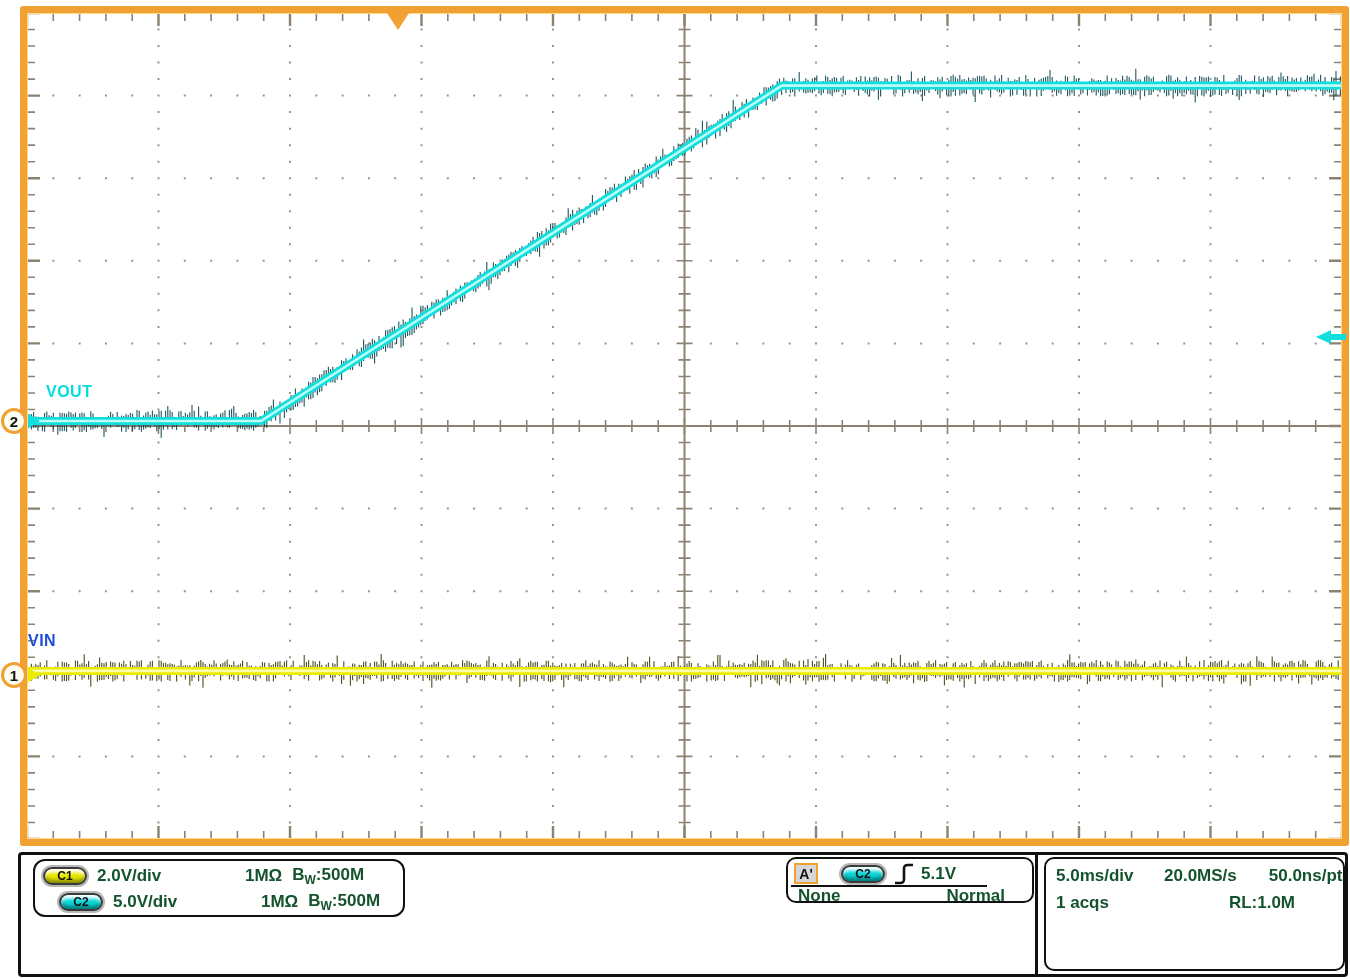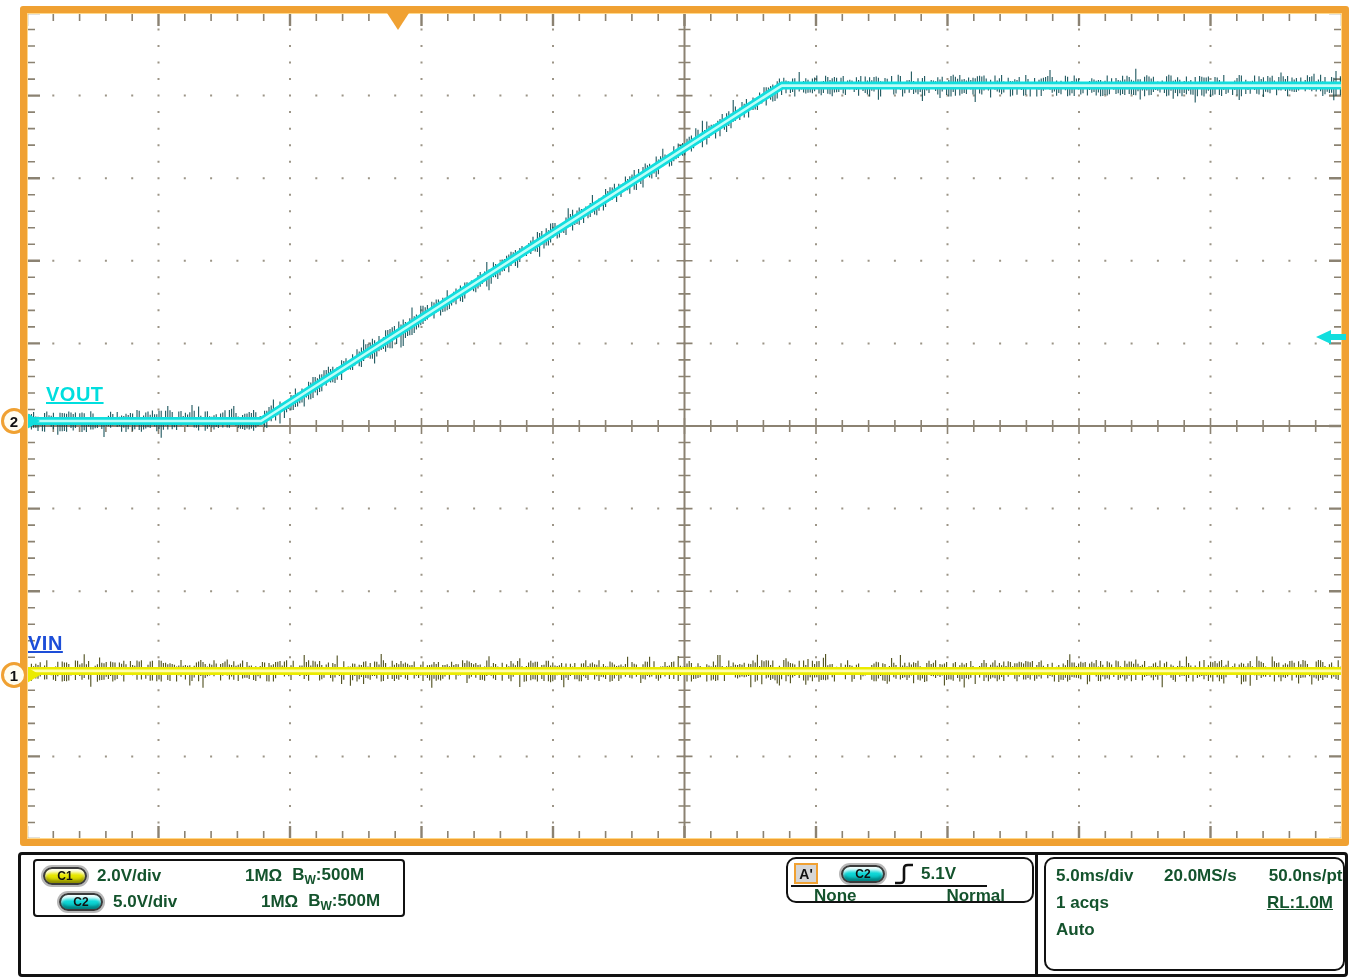--- a/index.html
+++ b/index.html
@@ -5,72 +5,72 @@
   html,body{margin:0;padding:0;background:#fff;}
   #stage{position:relative;width:1350px;height:979px;background:#fff;
          font-family:"Liberation Sans", sans-serif; overflow:hidden;}
 
   
   #scope-frame{position:absolute;left:20px;top:6px;width:1329px;height:840px;
     box-sizing:border-box;border:7px solid #f0a132;border-radius:3px;background:#fff;}
   #scope-frame .inner-hl{position:absolute;inset:0;box-shadow:inset 0 0 0 1px #ffd98c;pointer-events:none;}
   #scope-svg{position:absolute;left:0;top:0;}
 
-  .wave-label{position:absolute;font-weight:bold;font-size:20px;letter-spacing:.5px;z-index:6;text-decoration:underline;}
+  .wave-label{position:absolute;font-weight:bold;font-size:16px;letter-spacing:.5px;z-index:6;}
   #vout-label{left:46px;top:383px;color:#00dede;}
   #vin-label{left:28px;top:632px;color:#1d4ed8;}
 
   .ch-marker{position:absolute;left:1px;width:26px;height:26px;box-sizing:border-box;
     border:3px solid #f0a132;border-radius:50%;background:#fffdf0;color:#111;
     font-weight:bold;font-size:15px;display:flex;align-items:center;justify-content:center;z-index:7;}
   #ch2-marker{top:408px;}
   #ch1-marker{top:662px;}
 
   .trig-pos{position:absolute;top:13px;width:0;height:0;z-index:6;
     border-left:11px solid transparent;border-right:11px solid transparent;
     border-top:17px solid #f0a132;}
   .trig-level{position:absolute;z-index:8;width:30px;height:16px;}
 
   
   #readout{position:absolute;left:18px;top:852px;width:1330px;height:125px;
     box-sizing:border-box;border:3px solid #111;border-radius:4px;background:#fff;}
   #readout-divider{position:absolute;left:1014px;top:0;width:3px;height:119px;background:#111;}
 
-  .panel{position:absolute;box-sizing:border-box;border:2.5px solid #111;border-radius:4px;background:#fff;}
+  .panel{position:absolute;box-sizing:border-box;border:2.5px solid #111;border-radius:12px;background:#fff;}
   #channels-panel{left:12px;top:4px;width:372px;height:58px;padding:2px 8px;}
   .ch-row{display:flex;align-items:center;height:26px;}
   .rt{font-weight:bold;font-size:17px;color:#14532d;white-space:nowrap;}
   .ch-scale{margin-left:10px;width:148px;}
   .bw sub{font-size:12px;font-weight:bold;vertical-align:-4px;}
 
   .pill{display:inline-flex;align-items:center;justify-content:center;
     width:44px;height:18px;border-radius:10px;border:2px solid #3a3a3a;box-sizing:border-box;
     font-weight:bold;font-size:12px;color:#101010;
     box-shadow:0 0 0 2px #b8b8b8, inset 0 3px 3px rgba(255,255,255,.75), inset 0 -3px 3px rgba(0,0,0,.3);}
   .pill.c1{background:linear-gradient(180deg,#fbfbc8 0%,#e8e800 45%,#c9c900 100%);}
   .pill.c2{background:linear-gradient(180deg,#d2fbfb 0%,#10d8d8 45%,#00b4b4 100%);margin-left:16px;}
 
   #trigger-panel{left:765px;top:2px;width:248px;height:46px;border-radius:10px;padding:0;}
   .trig-row1{display:flex;align-items:center;height:25px;padding:2px 8px 0 6px;position:relative;}
   .trig-underline{position:absolute;left:3px;bottom:-1px;width:196px;height:2px;background:#111;}
   .a-badge{display:inline-flex;align-items:center;justify-content:center;width:24px;height:21px;
     background:#d6d6d6;border:2px solid #f0a132;box-sizing:border-box;
     font-weight:bold;font-size:14px;color:#111;margin-right:7px;}
   .slope-icon{margin:0 6px 0 8px;}
-  .trig-row2{display:flex;align-items:center;justify-content:space-between;height:19px;padding:0 27px 0 10px;margin-left:16px;}
+  .trig-row2{display:flex;align-items:center;justify-content:space-between;height:19px;padding:0 27px 0 10px;}
 
   #acq-panel{left:1023px;top:2px;width:301px;height:114px;border-radius:10px;padding:3px 10px;}
   .acq-row{display:grid;align-items:center;height:27px;}
   .acq-row1{grid-template-columns:92px auto 1fr;gap:8px;}
   .acq-row1 .mid{justify-self:start;margin-left:8px;}
   .acq-row1 .end{justify-self:end;margin-left:24px;}
   .acq-row2{grid-template-columns:115px 1fr 22px;}
   .acq-row2 .mid{justify-self:start;margin-left:5px;}
   .acq-row3{grid-template-columns:1fr auto;}
-  .acq-row3 .end{text-decoration:underline;}
+  .acq-row3 .end{margin-right:38px;}
 </style>
 </head>
 <body>
 
 <div id="stage">
 
   <div id="scope-frame">
     <svg id="scope-svg" width="1315" height="826" viewBox="0 0 1315 826">
         <path d="M-1,81.6 h2 v2 h-2 z M25.3,81.6 h2 v2 h-2 z M51.6,81.6 h2 v2 h-2 z M77.9,81.6 h2 v2 h-2 z M104.2,81.6 h2 v2 h-2 z M130.5,81.6 h2 v2 h-2 z M156.8,81.6 h2 v2 h-2 z M183.1,81.6 h2 v2 h-2 z M209.4,81.6 h2 v2 h-2 z M235.7,81.6 h2 v2 h-2 z M262,81.6 h2 v2 h-2 z M288.3,81.6 h2 v2 h-2 z M314.6,81.6 h2 v2 h-2 z M340.9,81.6 h2 v2 h-2 z M367.2,81.6 h2 v2 h-2 z M393.5,81.6 h2 v2 h-2 z M419.8,81.6 h2 v2 h-2 z M446.1,81.6 h2 v2 h-2 z M472.4,81.6 h2 v2 h-2 z M498.7,81.6 h2 v2 h-2 z M525,81.6 h2 v2 h-2 z M551.3,81.6 h2 v2 h-2 z M577.6,81.6 h2 v2 h-2 z M603.9,81.6 h2 v2 h-2 z M630.2,81.6 h2 v2 h-2 z M656.5,81.6 h2 v2 h-2 z M682.8,81.6 h2 v2 h-2 z M709.1,81.6 h2 v2 h-2 z M735.4,81.6 h2 v2 h-2 z M761.7,81.6 h2 v2 h-2 z M788,81.6 h2 v2 h-2 z M814.3,81.6 h2 v2 h-2 z M840.6,81.6 h2 v2 h-2 z M866.9,81.6 h2 v2 h-2 z M893.2,81.6 h2 v2 h-2 z M919.5,81.6 h2 v2 h-2 z M945.8,81.6 h2 v2 h-2 z M972.1,81.6 h2 v2 h-2 z M998.4,81.6 h2 v2 h-2 z M1024.7,81.6 h2 v2 h-2 z M1051,81.6 h2 v2 h-2 z M1077.3,81.6 h2 v2 h-2 z M1103.6,81.6 h2 v2 h-2 z M1129.9,81.6 h2 v2 h-2 z M1156.2,81.6 h2 v2 h-2 z M1182.5,81.6 h2 v2 h-2 z M1208.8,81.6 h2 v2 h-2 z M1235.1,81.6 h2 v2 h-2 z M1261.4,81.6 h2 v2 h-2 z M1287.7,81.6 h2 v2 h-2 z M1314,81.6 h2 v2 h-2 z M-1,164.2 h2 v2 h-2 z M25.3,164.2 h2 v2 h-2 z M51.6,164.2 h2 v2 h-2 z M77.9,164.2 h2 v2 h-2 z M104.2,164.2 h2 v2 h-2 z M130.5,164.2 h2 v2 h-2 z M156.8,164.2 h2 v2 h-2 z M183.1,164.2 h2 v2 h-2 z M209.4,164.2 h2 v2 h-2 z M235.7,164.2 h2 v2 h-2 z M262,164.2 h2 v2 h-2 z M288.3,164.2 h2 v2 h-2 z M314.6,164.2 h2 v2 h-2 z M340.9,164.2 h2 v2 h-2 z M367.2,164.2 h2 v2 h-2 z M393.5,164.2 h2 v2 h-2 z M419.8,164.2 h2 v2 h-2 z M446.1,164.2 h2 v2 h-2 z M472.4,164.2 h2 v2 h-2 z M498.7,164.2 h2 v2 h-2 z M525,164.2 h2 v2 h-2 z M551.3,164.2 h2 v2 h-2 z M577.6,164.2 h2 v2 h-2 z M603.9,164.2 h2 v2 h-2 z M630.2,164.2 h2 v2 h-2 z M656.5,164.2 h2 v2 h-2 z M682.8,164.2 h2 v2 h-2 z M709.1,164.2 h2 v2 h-2 z M735.4,164.2 h2 v2 h-2 z M761.7,164.2 h2 v2 h-2 z M788,164.2 h2 v2 h-2 z M814.3,164.2 h2 v2 h-2 z M840.6,164.2 h2 v2 h-2 z M866.9,164.2 h2 v2 h-2 z M893.2,164.2 h2 v2 h-2 z M919.5,164.2 h2 v2 h-2 z M945.8,164.2 h2 v2 h-2 z M972.1,164.2 h2 v2 h-2 z M998.4,164.2 h2 v2 h-2 z M1024.7,164.2 h2 v2 h-2 z M1051,164.2 h2 v2 h-2 z M1077.3,164.2 h2 v2 h-2 z M1103.6,164.2 h2 v2 h-2 z M1129.9,164.2 h2 v2 h-2 z M1156.2,164.2 h2 v2 h-2 z M1182.5,164.2 h2 v2 h-2 z M1208.8,164.2 h2 v2 h-2 z M1235.1,164.2 h2 v2 h-2 z M1261.4,164.2 h2 v2 h-2 z M1287.7,164.2 h2 v2 h-2 z M1314,164.2 h2 v2 h-2 z M-1,246.79999999999998 h2 v2 h-2 z M25.3,246.79999999999998 h2 v2 h-2 z M51.6,246.79999999999998 h2 v2 h-2 z M77.9,246.79999999999998 h2 v2 h-2 z M104.2,246.79999999999998 h2 v2 h-2 z M130.5,246.79999999999998 h2 v2 h-2 z M156.8,246.79999999999998 h2 v2 h-2 z M183.1,246.79999999999998 h2 v2 h-2 z M209.4,246.79999999999998 h2 v2 h-2 z M235.7,246.79999999999998 h2 v2 h-2 z M262,246.79999999999998 h2 v2 h-2 z M288.3,246.79999999999998 h2 v2 h-2 z M314.6,246.79999999999998 h2 v2 h-2 z M340.9,246.79999999999998 h2 v2 h-2 z M367.2,246.79999999999998 h2 v2 h-2 z M393.5,246.79999999999998 h2 v2 h-2 z M419.8,246.79999999999998 h2 v2 h-2 z M446.1,246.79999999999998 h2 v2 h-2 z M472.4,246.79999999999998 h2 v2 h-2 z M498.7,246.79999999999998 h2 v2 h-2 z M525,246.79999999999998 h2 v2 h-2 z M551.3,246.79999999999998 h2 v2 h-2 z M577.6,246.79999999999998 h2 v2 h-2 z M603.9,246.79999999999998 h2 v2 h-2 z M630.2,246.79999999999998 h2 v2 h-2 z M656.5,246.79999999999998 h2 v2 h-2 z M682.8,246.79999999999998 h2 v2 h-2 z M709.1,246.79999999999998 h2 v2 h-2 z M735.4,246.79999999999998 h2 v2 h-2 z M761.7,246.79999999999998 h2 v2 h-2 z M788,246.79999999999998 h2 v2 h-2 z M814.3,246.79999999999998 h2 v2 h-2 z M840.6,246.79999999999998 h2 v2 h-2 z M866.9,246.79999999999998 h2 v2 h-2 z M893.2,246.79999999999998 h2 v2 h-2 z M919.5,246.79999999999998 h2 v2 h-2 z M945.8,246.79999999999998 h2 v2 h-2 z M972.1,246.79999999999998 h2 v2 h-2 z M998.4,246.79999999999998 h2 v2 h-2 z M1024.7,246.79999999999998 h2 v2 h-2 z M1051,246.79999999999998 h2 v2 h-2 z M1077.3,246.79999999999998 h2 v2 h-2 z M1103.6,246.79999999999998 h2 v2 h-2 z M1129.9,246.79999999999998 h2 v2 h-2 z M1156.2,246.79999999999998 h2 v2 h-2 z M1182.5,246.79999999999998 h2 v2 h-2 z M1208.8,246.79999999999998 h2 v2 h-2 z M1235.1,246.79999999999998 h2 v2 h-2 z M1261.4,246.79999999999998 h2 v2 h-2 z M1287.7,246.79999999999998 h2 v2 h-2 z M1314,246.79999999999998 h2 v2 h-2 z M-1,329.4 h2 v2 h-2 z M25.3,329.4 h2 v2 h-2 z M51.6,329.4 h2 v2 h-2 z M77.9,329.4 h2 v2 h-2 z M104.2,329.4 h2 v2 h-2 z M130.5,329.4 h2 v2 h-2 z M156.8,329.4 h2 v2 h-2 z M183.1,329.4 h2 v2 h-2 z M209.4,329.4 h2 v2 h-2 z M235.7,329.4 h2 v2 h-2 z M262,329.4 h2 v2 h-2 z M288.3,329.4 h2 v2 h-2 z M314.6,329.4 h2 v2 h-2 z M340.9,329.4 h2 v2 h-2 z M367.2,329.4 h2 v2 h-2 z M393.5,329.4 h2 v2 h-2 z M419.8,329.4 h2 v2 h-2 z M446.1,329.4 h2 v2 h-2 z M472.4,329.4 h2 v2 h-2 z M498.7,329.4 h2 v2 h-2 z M525,329.4 h2 v2 h-2 z M551.3,329.4 h2 v2 h-2 z M577.6,329.4 h2 v2 h-2 z M603.9,329.4 h2 v2 h-2 z M630.2,329.4 h2 v2 h-2 z M656.5,329.4 h2 v2 h-2 z M682.8,329.4 h2 v2 h-2 z M709.1,329.4 h2 v2 h-2 z M735.4,329.4 h2 v2 h-2 z M761.7,329.4 h2 v2 h-2 z M788,329.4 h2 v2 h-2 z M814.3,329.4 h2 v2 h-2 z M840.6,329.4 h2 v2 h-2 z M866.9,329.4 h2 v2 h-2 z M893.2,329.4 h2 v2 h-2 z M919.5,329.4 h2 v2 h-2 z M945.8,329.4 h2 v2 h-2 z M972.1,329.4 h2 v2 h-2 z M998.4,329.4 h2 v2 h-2 z M1024.7,329.4 h2 v2 h-2 z M1051,329.4 h2 v2 h-2 z M1077.3,329.4 h2 v2 h-2 z M1103.6,329.4 h2 v2 h-2 z M1129.9,329.4 h2 v2 h-2 z M1156.2,329.4 h2 v2 h-2 z M1182.5,329.4 h2 v2 h-2 z M1208.8,329.4 h2 v2 h-2 z M1235.1,329.4 h2 v2 h-2 z M1261.4,329.4 h2 v2 h-2 z M1287.7,329.4 h2 v2 h-2 z M1314,329.4 h2 v2 h-2 z M-1,494.59999999999997 h2 v2 h-2 z M25.3,494.59999999999997 h2 v2 h-2 z M51.6,494.59999999999997 h2 v2 h-2 z M77.9,494.59999999999997 h2 v2 h-2 z M104.2,494.59999999999997 h2 v2 h-2 z M130.5,494.59999999999997 h2 v2 h-2 z M156.8,494.59999999999997 h2 v2 h-2 z M183.1,494.59999999999997 h2 v2 h-2 z M209.4,494.59999999999997 h2 v2 h-2 z M235.7,494.59999999999997 h2 v2 h-2 z M262,494.59999999999997 h2 v2 h-2 z M288.3,494.59999999999997 h2 v2 h-2 z M314.6,494.59999999999997 h2 v2 h-2 z M340.9,494.59999999999997 h2 v2 h-2 z M367.2,494.59999999999997 h2 v2 h-2 z M393.5,494.59999999999997 h2 v2 h-2 z M419.8,494.59999999999997 h2 v2 h-2 z M446.1,494.59999999999997 h2 v2 h-2 z M472.4,494.59999999999997 h2 v2 h-2 z M498.7,494.59999999999997 h2 v2 h-2 z M525,494.59999999999997 h2 v2 h-2 z M551.3,494.59999999999997 h2 v2 h-2 z M577.6,494.59999999999997 h2 v2 h-2 z M603.9,494.59999999999997 h2 v2 h-2 z M630.2,494.59999999999997 h2 v2 h-2 z M656.5,494.59999999999997 h2 v2 h-2 z M682.8,494.59999999999997 h2 v2 h-2 z M709.1,494.59999999999997 h2 v2 h-2 z M735.4,494.59999999999997 h2 v2 h-2 z M761.7,494.59999999999997 h2 v2 h-2 z M788,494.59999999999997 h2 v2 h-2 z M814.3,494.59999999999997 h2 v2 h-2 z M840.6,494.59999999999997 h2 v2 h-2 z M866.9,494.59999999999997 h2 v2 h-2 z M893.2,494.59999999999997 h2 v2 h-2 z M919.5,494.59999999999997 h2 v2 h-2 z M945.8,494.59999999999997 h2 v2 h-2 z M972.1,494.59999999999997 h2 v2 h-2 z M998.4,494.59999999999997 h2 v2 h-2 z M1024.7,494.59999999999997 h2 v2 h-2 z M1051,494.59999999999997 h2 v2 h-2 z M1077.3,494.59999999999997 h2 v2 h-2 z M1103.6,494.59999999999997 h2 v2 h-2 z M1129.9,494.59999999999997 h2 v2 h-2 z M1156.2,494.59999999999997 h2 v2 h-2 z M1182.5,494.59999999999997 h2 v2 h-2 z M1208.8,494.59999999999997 h2 v2 h-2 z M1235.1,494.59999999999997 h2 v2 h-2 z M1261.4,494.59999999999997 h2 v2 h-2 z M1287.7,494.59999999999997 h2 v2 h-2 z M1314,494.59999999999997 h2 v2 h-2 z M-1,577.1999999999999 h2 v2 h-2 z M25.3,577.1999999999999 h2 v2 h-2 z M51.6,577.1999999999999 h2 v2 h-2 z M77.9,577.1999999999999 h2 v2 h-2 z M104.2,577.1999999999999 h2 v2 h-2 z M130.5,577.1999999999999 h2 v2 h-2 z M156.8,577.1999999999999 h2 v2 h-2 z M183.1,577.1999999999999 h2 v2 h-2 z M209.4,577.1999999999999 h2 v2 h-2 z M235.7,577.1999999999999 h2 v2 h-2 z M262,577.1999999999999 h2 v2 h-2 z M288.3,577.1999999999999 h2 v2 h-2 z M314.6,577.1999999999999 h2 v2 h-2 z M340.9,577.1999999999999 h2 v2 h-2 z M367.2,577.1999999999999 h2 v2 h-2 z M393.5,577.1999999999999 h2 v2 h-2 z M419.8,577.1999999999999 h2 v2 h-2 z M446.1,577.1999999999999 h2 v2 h-2 z M472.4,577.1999999999999 h2 v2 h-2 z M498.7,577.1999999999999 h2 v2 h-2 z M525,577.1999999999999 h2 v2 h-2 z M551.3,577.1999999999999 h2 v2 h-2 z M577.6,577.1999999999999 h2 v2 h-2 z M603.9,577.1999999999999 h2 v2 h-2 z M630.2,577.1999999999999 h2 v2 h-2 z M656.5,577.1999999999999 h2 v2 h-2 z M682.8,577.1999999999999 h2 v2 h-2 z M709.1,577.1999999999999 h2 v2 h-2 z M735.4,577.1999999999999 h2 v2 h-2 z M761.7,577.1999999999999 h2 v2 h-2 z M788,577.1999999999999 h2 v2 h-2 z M814.3,577.1999999999999 h2 v2 h-2 z M840.6,577.1999999999999 h2 v2 h-2 z M866.9,577.1999999999999 h2 v2 h-2 z M893.2,577.1999999999999 h2 v2 h-2 z M919.5,577.1999999999999 h2 v2 h-2 z M945.8,577.1999999999999 h2 v2 h-2 z M972.1,577.1999999999999 h2 v2 h-2 z M998.4,577.1999999999999 h2 v2 h-2 z M1024.7,577.1999999999999 h2 v2 h-2 z M1051,577.1999999999999 h2 v2 h-2 z M1077.3,577.1999999999999 h2 v2 h-2 z M1103.6,577.1999999999999 h2 v2 h-2 z M1129.9,577.1999999999999 h2 v2 h-2 z M1156.2,577.1999999999999 h2 v2 h-2 z M1182.5,577.1999999999999 h2 v2 h-2 z M1208.8,577.1999999999999 h2 v2 h-2 z M1235.1,577.1999999999999 h2 v2 h-2 z M1261.4,577.1999999999999 h2 v2 h-2 z M1287.7,577.1999999999999 h2 v2 h-2 z M1314,577.1999999999999 h2 v2 h-2 z M-1,659.8 h2 v2 h-2 z M25.3,659.8 h2 v2 h-2 z M51.6,659.8 h2 v2 h-2 z M77.9,659.8 h2 v2 h-2 z M104.2,659.8 h2 v2 h-2 z M130.5,659.8 h2 v2 h-2 z M156.8,659.8 h2 v2 h-2 z M183.1,659.8 h2 v2 h-2 z M209.4,659.8 h2 v2 h-2 z M235.7,659.8 h2 v2 h-2 z M262,659.8 h2 v2 h-2 z M288.3,659.8 h2 v2 h-2 z M314.6,659.8 h2 v2 h-2 z M340.9,659.8 h2 v2 h-2 z M367.2,659.8 h2 v2 h-2 z M393.5,659.8 h2 v2 h-2 z M419.8,659.8 h2 v2 h-2 z M446.1,659.8 h2 v2 h-2 z M472.4,659.8 h2 v2 h-2 z M498.7,659.8 h2 v2 h-2 z M525,659.8 h2 v2 h-2 z M551.3,659.8 h2 v2 h-2 z M577.6,659.8 h2 v2 h-2 z M603.9,659.8 h2 v2 h-2 z M630.2,659.8 h2 v2 h-2 z M656.5,659.8 h2 v2 h-2 z M682.8,659.8 h2 v2 h-2 z M709.1,659.8 h2 v2 h-2 z M735.4,659.8 h2 v2 h-2 z M761.7,659.8 h2 v2 h-2 z M788,659.8 h2 v2 h-2 z M814.3,659.8 h2 v2 h-2 z M840.6,659.8 h2 v2 h-2 z M866.9,659.8 h2 v2 h-2 z M893.2,659.8 h2 v2 h-2 z M919.5,659.8 h2 v2 h-2 z M945.8,659.8 h2 v2 h-2 z M972.1,659.8 h2 v2 h-2 z M998.4,659.8 h2 v2 h-2 z M1024.7,659.8 h2 v2 h-2 z M1051,659.8 h2 v2 h-2 z M1077.3,659.8 h2 v2 h-2 z M1103.6,659.8 h2 v2 h-2 z M1129.9,659.8 h2 v2 h-2 z M1156.2,659.8 h2 v2 h-2 z M1182.5,659.8 h2 v2 h-2 z M1208.8,659.8 h2 v2 h-2 z M1235.1,659.8 h2 v2 h-2 z M1261.4,659.8 h2 v2 h-2 z M1287.7,659.8 h2 v2 h-2 z M1314,659.8 h2 v2 h-2 z M-1,742.4 h2 v2 h-2 z M25.3,742.4 h2 v2 h-2 z M51.6,742.4 h2 v2 h-2 z M77.9,742.4 h2 v2 h-2 z M104.2,742.4 h2 v2 h-2 z M130.5,742.4 h2 v2 h-2 z M156.8,742.4 h2 v2 h-2 z M183.1,742.4 h2 v2 h-2 z M209.4,742.4 h2 v2 h-2 z M235.7,742.4 h2 v2 h-2 z M262,742.4 h2 v2 h-2 z M288.3,742.4 h2 v2 h-2 z M314.6,742.4 h2 v2 h-2 z M340.9,742.4 h2 v2 h-2 z M367.2,742.4 h2 v2 h-2 z M393.5,742.4 h2 v2 h-2 z M419.8,742.4 h2 v2 h-2 z M446.1,742.4 h2 v2 h-2 z M472.4,742.4 h2 v2 h-2 z M498.7,742.4 h2 v2 h-2 z M525,742.4 h2 v2 h-2 z M551.3,742.4 h2 v2 h-2 z M577.6,742.4 h2 v2 h-2 z M603.9,742.4 h2 v2 h-2 z M630.2,742.4 h2 v2 h-2 z M656.5,742.4 h2 v2 h-2 z M682.8,742.4 h2 v2 h-2 z M709.1,742.4 h2 v2 h-2 z M735.4,742.4 h2 v2 h-2 z M761.7,742.4 h2 v2 h-2 z M788,742.4 h2 v2 h-2 z M814.3,742.4 h2 v2 h-2 z M840.6,742.4 h2 v2 h-2 z M866.9,742.4 h2 v2 h-2 z M893.2,742.4 h2 v2 h-2 z M919.5,742.4 h2 v2 h-2 z M945.8,742.4 h2 v2 h-2 z M972.1,742.4 h2 v2 h-2 z M998.4,742.4 h2 v2 h-2 z M1024.7,742.4 h2 v2 h-2 z M1051,742.4 h2 v2 h-2 z M1077.3,742.4 h2 v2 h-2 z M1103.6,742.4 h2 v2 h-2 z M1129.9,742.4 h2 v2 h-2 z M1156.2,742.4 h2 v2 h-2 z M1182.5,742.4 h2 v2 h-2 z M1208.8,742.4 h2 v2 h-2 z M1235.1,742.4 h2 v2 h-2 z M1261.4,742.4 h2 v2 h-2 z M1287.7,742.4 h2 v2 h-2 z M1314,742.4 h2 v2 h-2 z M130.5,-1 h2 v2 h-2 z M130.5,15.52 h2 v2 h-2 z M130.5,32.04 h2 v2 h-2 z M130.5,48.559999999999995 h2 v2 h-2 z M130.5,65.08 h2 v2 h-2 z M130.5,81.6 h2 v2 h-2 z M130.5,98.11999999999999 h2 v2 h-2 z M130.5,114.63999999999999 h2 v2 h-2 z M130.5,131.16 h2 v2 h-2 z M130.5,147.68 h2 v2 h-2 z M130.5,164.2 h2 v2 h-2 z M130.5,180.71999999999997 h2 v2 h-2 z M130.5,197.23999999999998 h2 v2 h-2 z M130.5,213.76 h2 v2 h-2 z M130.5,230.27999999999997 h2 v2 h-2 z M130.5,246.8 h2 v2 h-2 z M130.5,263.32 h2 v2 h-2 z M130.5,279.84 h2 v2 h-2 z M130.5,296.36 h2 v2 h-2 z M130.5,312.88 h2 v2 h-2 z M130.5,329.4 h2 v2 h-2 z M130.5,345.91999999999996 h2 v2 h-2 z M130.5,362.43999999999994 h2 v2 h-2 z M130.5,378.96 h2 v2 h-2 z M130.5,395.47999999999996 h2 v2 h-2 z M130.5,412 h2 v2 h-2 z M130.5,428.52 h2 v2 h-2 z M130.5,445.03999999999996 h2 v2 h-2 z M130.5,461.55999999999995 h2 v2 h-2 z M130.5,478.0799999999999 h2 v2 h-2 z M130.5,494.6 h2 v2 h-2 z M130.5,511.12 h2 v2 h-2 z M130.5,527.64 h2 v2 h-2 z M130.5,544.16 h2 v2 h-2 z M130.5,560.68 h2 v2 h-2 z M130.5,577.2 h2 v2 h-2 z M130.5,593.72 h2 v2 h-2 z M130.5,610.24 h2 v2 h-2 z M130.5,626.76 h2 v2 h-2 z M130.5,643.28 h2 v2 h-2 z M130.5,659.8 h2 v2 h-2 z M130.5,676.3199999999999 h2 v2 h-2 z M130.5,692.8399999999999 h2 v2 h-2 z M130.5,709.3599999999999 h2 v2 h-2 z M130.5,725.8799999999999 h2 v2 h-2 z M130.5,742.3999999999999 h2 v2 h-2 z M130.5,758.92 h2 v2 h-2 z M130.5,775.4399999999999 h2 v2 h-2 z M130.5,791.9599999999999 h2 v2 h-2 z M130.5,808.4799999999999 h2 v2 h-2 z M130.5,825 h2 v2 h-2 z M262,-1 h2 v2 h-2 z M262,15.52 h2 v2 h-2 z M262,32.04 h2 v2 h-2 z M262,48.559999999999995 h2 v2 h-2 z M262,65.08 h2 v2 h-2 z M262,81.6 h2 v2 h-2 z M262,98.11999999999999 h2 v2 h-2 z M262,114.63999999999999 h2 v2 h-2 z M262,131.16 h2 v2 h-2 z M262,147.68 h2 v2 h-2 z M262,164.2 h2 v2 h-2 z M262,180.71999999999997 h2 v2 h-2 z M262,197.23999999999998 h2 v2 h-2 z M262,213.76 h2 v2 h-2 z M262,230.27999999999997 h2 v2 h-2 z M262,246.8 h2 v2 h-2 z M262,263.32 h2 v2 h-2 z M262,279.84 h2 v2 h-2 z M262,296.36 h2 v2 h-2 z M262,312.88 h2 v2 h-2 z M262,329.4 h2 v2 h-2 z M262,345.91999999999996 h2 v2 h-2 z M262,362.43999999999994 h2 v2 h-2 z M262,378.96 h2 v2 h-2 z M262,395.47999999999996 h2 v2 h-2 z M262,412 h2 v2 h-2 z M262,428.52 h2 v2 h-2 z M262,445.03999999999996 h2 v2 h-2 z M262,461.55999999999995 h2 v2 h-2 z M262,478.0799999999999 h2 v2 h-2 z M262,494.6 h2 v2 h-2 z M262,511.12 h2 v2 h-2 z M262,527.64 h2 v2 h-2 z M262,544.16 h2 v2 h-2 z M262,560.68 h2 v2 h-2 z M262,577.2 h2 v2 h-2 z M262,593.72 h2 v2 h-2 z M262,610.24 h2 v2 h-2 z M262,626.76 h2 v2 h-2 z M262,643.28 h2 v2 h-2 z M262,659.8 h2 v2 h-2 z M262,676.3199999999999 h2 v2 h-2 z M262,692.8399999999999 h2 v2 h-2 z M262,709.3599999999999 h2 v2 h-2 z M262,725.8799999999999 h2 v2 h-2 z M262,742.3999999999999 h2 v2 h-2 z M262,758.92 h2 v2 h-2 z M262,775.4399999999999 h2 v2 h-2 z M262,791.9599999999999 h2 v2 h-2 z M262,808.4799999999999 h2 v2 h-2 z M262,825 h2 v2 h-2 z M393.5,-1 h2 v2 h-2 z M393.5,15.52 h2 v2 h-2 z M393.5,32.04 h2 v2 h-2 z M393.5,48.559999999999995 h2 v2 h-2 z M393.5,65.08 h2 v2 h-2 z M393.5,81.6 h2 v2 h-2 z M393.5,98.11999999999999 h2 v2 h-2 z M393.5,114.63999999999999 h2 v2 h-2 z M393.5,131.16 h2 v2 h-2 z M393.5,147.68 h2 v2 h-2 z M393.5,164.2 h2 v2 h-2 z M393.5,180.71999999999997 h2 v2 h-2 z M393.5,197.23999999999998 h2 v2 h-2 z M393.5,213.76 h2 v2 h-2 z M393.5,230.27999999999997 h2 v2 h-2 z M393.5,246.8 h2 v2 h-2 z M393.5,263.32 h2 v2 h-2 z M393.5,279.84 h2 v2 h-2 z M393.5,296.36 h2 v2 h-2 z M393.5,312.88 h2 v2 h-2 z M393.5,329.4 h2 v2 h-2 z M393.5,345.91999999999996 h2 v2 h-2 z M393.5,362.43999999999994 h2 v2 h-2 z M393.5,378.96 h2 v2 h-2 z M393.5,395.47999999999996 h2 v2 h-2 z M393.5,412 h2 v2 h-2 z M393.5,428.52 h2 v2 h-2 z M393.5,445.03999999999996 h2 v2 h-2 z M393.5,461.55999999999995 h2 v2 h-2 z M393.5,478.0799999999999 h2 v2 h-2 z M393.5,494.6 h2 v2 h-2 z M393.5,511.12 h2 v2 h-2 z M393.5,527.64 h2 v2 h-2 z M393.5,544.16 h2 v2 h-2 z M393.5,560.68 h2 v2 h-2 z M393.5,577.2 h2 v2 h-2 z M393.5,593.72 h2 v2 h-2 z M393.5,610.24 h2 v2 h-2 z M393.5,626.76 h2 v2 h-2 z M393.5,643.28 h2 v2 h-2 z M393.5,659.8 h2 v2 h-2 z M393.5,676.3199999999999 h2 v2 h-2 z M393.5,692.8399999999999 h2 v2 h-2 z M393.5,709.3599999999999 h2 v2 h-2 z M393.5,725.8799999999999 h2 v2 h-2 z M393.5,742.3999999999999 h2 v2 h-2 z M393.5,758.92 h2 v2 h-2 z M393.5,775.4399999999999 h2 v2 h-2 z M393.5,791.9599999999999 h2 v2 h-2 z M393.5,808.4799999999999 h2 v2 h-2 z M393.5,825 h2 v2 h-2 z M525,-1 h2 v2 h-2 z M525,15.52 h2 v2 h-2 z M525,32.04 h2 v2 h-2 z M525,48.559999999999995 h2 v2 h-2 z M525,65.08 h2 v2 h-2 z M525,81.6 h2 v2 h-2 z M525,98.11999999999999 h2 v2 h-2 z M525,114.63999999999999 h2 v2 h-2 z M525,131.16 h2 v2 h-2 z M525,147.68 h2 v2 h-2 z M525,164.2 h2 v2 h-2 z M525,180.71999999999997 h2 v2 h-2 z M525,197.23999999999998 h2 v2 h-2 z M525,213.76 h2 v2 h-2 z M525,230.27999999999997 h2 v2 h-2 z M525,246.8 h2 v2 h-2 z M525,263.32 h2 v2 h-2 z M525,279.84 h2 v2 h-2 z M525,296.36 h2 v2 h-2 z M525,312.88 h2 v2 h-2 z M525,329.4 h2 v2 h-2 z M525,345.91999999999996 h2 v2 h-2 z M525,362.43999999999994 h2 v2 h-2 z M525,378.96 h2 v2 h-2 z M525,395.47999999999996 h2 v2 h-2 z M525,412 h2 v2 h-2 z M525,428.52 h2 v2 h-2 z M525,445.03999999999996 h2 v2 h-2 z M525,461.55999999999995 h2 v2 h-2 z M525,478.0799999999999 h2 v2 h-2 z M525,494.6 h2 v2 h-2 z M525,511.12 h2 v2 h-2 z M525,527.64 h2 v2 h-2 z M525,544.16 h2 v2 h-2 z M525,560.68 h2 v2 h-2 z M525,577.2 h2 v2 h-2 z M525,593.72 h2 v2 h-2 z M525,610.24 h2 v2 h-2 z M525,626.76 h2 v2 h-2 z M525,643.28 h2 v2 h-2 z M525,659.8 h2 v2 h-2 z M525,676.3199999999999 h2 v2 h-2 z M525,692.8399999999999 h2 v2 h-2 z M525,709.3599999999999 h2 v2 h-2 z M525,725.8799999999999 h2 v2 h-2 z M525,742.3999999999999 h2 v2 h-2 z M525,758.92 h2 v2 h-2 z M525,775.4399999999999 h2 v2 h-2 z M525,791.9599999999999 h2 v2 h-2 z M525,808.4799999999999 h2 v2 h-2 z M525,825 h2 v2 h-2 z M788,-1 h2 v2 h-2 z M788,15.52 h2 v2 h-2 z M788,32.04 h2 v2 h-2 z M788,48.559999999999995 h2 v2 h-2 z M788,65.08 h2 v2 h-2 z M788,81.6 h2 v2 h-2 z M788,98.11999999999999 h2 v2 h-2 z M788,114.63999999999999 h2 v2 h-2 z M788,131.16 h2 v2 h-2 z M788,147.68 h2 v2 h-2 z M788,164.2 h2 v2 h-2 z M788,180.71999999999997 h2 v2 h-2 z M788,197.23999999999998 h2 v2 h-2 z M788,213.76 h2 v2 h-2 z M788,230.27999999999997 h2 v2 h-2 z M788,246.8 h2 v2 h-2 z M788,263.32 h2 v2 h-2 z M788,279.84 h2 v2 h-2 z M788,296.36 h2 v2 h-2 z M788,312.88 h2 v2 h-2 z M788,329.4 h2 v2 h-2 z M788,345.91999999999996 h2 v2 h-2 z M788,362.43999999999994 h2 v2 h-2 z M788,378.96 h2 v2 h-2 z M788,395.47999999999996 h2 v2 h-2 z M788,412 h2 v2 h-2 z M788,428.52 h2 v2 h-2 z M788,445.03999999999996 h2 v2 h-2 z M788,461.55999999999995 h2 v2 h-2 z M788,478.0799999999999 h2 v2 h-2 z M788,494.6 h2 v2 h-2 z M788,511.12 h2 v2 h-2 z M788,527.64 h2 v2 h-2 z M788,544.16 h2 v2 h-2 z M788,560.68 h2 v2 h-2 z M788,577.2 h2 v2 h-2 z M788,593.72 h2 v2 h-2 z M788,610.24 h2 v2 h-2 z M788,626.76 h2 v2 h-2 z M788,643.28 h2 v2 h-2 z M788,659.8 h2 v2 h-2 z M788,676.3199999999999 h2 v2 h-2 z M788,692.8399999999999 h2 v2 h-2 z M788,709.3599999999999 h2 v2 h-2 z M788,725.8799999999999 h2 v2 h-2 z M788,742.3999999999999 h2 v2 h-2 z M788,758.92 h2 v2 h-2 z M788,775.4399999999999 h2 v2 h-2 z M788,791.9599999999999 h2 v2 h-2 z M788,808.4799999999999 h2 v2 h-2 z M788,825 h2 v2 h-2 z M919.5,-1 h2 v2 h-2 z M919.5,15.52 h2 v2 h-2 z M919.5,32.04 h2 v2 h-2 z M919.5,48.559999999999995 h2 v2 h-2 z M919.5,65.08 h2 v2 h-2 z M919.5,81.6 h2 v2 h-2 z M919.5,98.11999999999999 h2 v2 h-2 z M919.5,114.63999999999999 h2 v2 h-2 z M919.5,131.16 h2 v2 h-2 z M919.5,147.68 h2 v2 h-2 z M919.5,164.2 h2 v2 h-2 z M919.5,180.71999999999997 h2 v2 h-2 z M919.5,197.23999999999998 h2 v2 h-2 z M919.5,213.76 h2 v2 h-2 z M919.5,230.27999999999997 h2 v2 h-2 z M919.5,246.8 h2 v2 h-2 z M919.5,263.32 h2 v2 h-2 z M919.5,279.84 h2 v2 h-2 z M919.5,296.36 h2 v2 h-2 z M919.5,312.88 h2 v2 h-2 z M919.5,329.4 h2 v2 h-2 z M919.5,345.91999999999996 h2 v2 h-2 z M919.5,362.43999999999994 h2 v2 h-2 z M919.5,378.96 h2 v2 h-2 z M919.5,395.47999999999996 h2 v2 h-2 z M919.5,412 h2 v2 h-2 z M919.5,428.52 h2 v2 h-2 z M919.5,445.03999999999996 h2 v2 h-2 z M919.5,461.55999999999995 h2 v2 h-2 z M919.5,478.0799999999999 h2 v2 h-2 z M919.5,494.6 h2 v2 h-2 z M919.5,511.12 h2 v2 h-2 z M919.5,527.64 h2 v2 h-2 z M919.5,544.16 h2 v2 h-2 z M919.5,560.68 h2 v2 h-2 z M919.5,577.2 h2 v2 h-2 z M919.5,593.72 h2 v2 h-2 z M919.5,610.24 h2 v2 h-2 z M919.5,626.76 h2 v2 h-2 z M919.5,643.28 h2 v2 h-2 z M919.5,659.8 h2 v2 h-2 z M919.5,676.3199999999999 h2 v2 h-2 z M919.5,692.8399999999999 h2 v2 h-2 z M919.5,709.3599999999999 h2 v2 h-2 z M919.5,725.8799999999999 h2 v2 h-2 z M919.5,742.3999999999999 h2 v2 h-2 z M919.5,758.92 h2 v2 h-2 z M919.5,775.4399999999999 h2 v2 h-2 z M919.5,791.9599999999999 h2 v2 h-2 z M919.5,808.4799999999999 h2 v2 h-2 z M919.5,825 h2 v2 h-2 z M1051,-1 h2 v2 h-2 z M1051,15.52 h2 v2 h-2 z M1051,32.04 h2 v2 h-2 z M1051,48.559999999999995 h2 v2 h-2 z M1051,65.08 h2 v2 h-2 z M1051,81.6 h2 v2 h-2 z M1051,98.11999999999999 h2 v2 h-2 z M1051,114.63999999999999 h2 v2 h-2 z M1051,131.16 h2 v2 h-2 z M1051,147.68 h2 v2 h-2 z M1051,164.2 h2 v2 h-2 z M1051,180.71999999999997 h2 v2 h-2 z M1051,197.23999999999998 h2 v2 h-2 z M1051,213.76 h2 v2 h-2 z M1051,230.27999999999997 h2 v2 h-2 z M1051,246.8 h2 v2 h-2 z M1051,263.32 h2 v2 h-2 z M1051,279.84 h2 v2 h-2 z M1051,296.36 h2 v2 h-2 z M1051,312.88 h2 v2 h-2 z M1051,329.4 h2 v2 h-2 z M1051,345.91999999999996 h2 v2 h-2 z M1051,362.43999999999994 h2 v2 h-2 z M1051,378.96 h2 v2 h-2 z M1051,395.47999999999996 h2 v2 h-2 z M1051,412 h2 v2 h-2 z M1051,428.52 h2 v2 h-2 z M1051,445.03999999999996 h2 v2 h-2 z M1051,461.55999999999995 h2 v2 h-2 z M1051,478.0799999999999 h2 v2 h-2 z M1051,494.6 h2 v2 h-2 z M1051,511.12 h2 v2 h-2 z M1051,527.64 h2 v2 h-2 z M1051,544.16 h2 v2 h-2 z M1051,560.68 h2 v2 h-2 z M1051,577.2 h2 v2 h-2 z M1051,593.72 h2 v2 h-2 z M1051,610.24 h2 v2 h-2 z M1051,626.76 h2 v2 h-2 z M1051,643.28 h2 v2 h-2 z M1051,659.8 h2 v2 h-2 z M1051,676.3199999999999 h2 v2 h-2 z M1051,692.8399999999999 h2 v2 h-2 z M1051,709.3599999999999 h2 v2 h-2 z M1051,725.8799999999999 h2 v2 h-2 z M1051,742.3999999999999 h2 v2 h-2 z M1051,758.92 h2 v2 h-2 z M1051,775.4399999999999 h2 v2 h-2 z M1051,791.9599999999999 h2 v2 h-2 z M1051,808.4799999999999 h2 v2 h-2 z M1051,825 h2 v2 h-2 z M1182.5,-1 h2 v2 h-2 z M1182.5,15.52 h2 v2 h-2 z M1182.5,32.04 h2 v2 h-2 z M1182.5,48.559999999999995 h2 v2 h-2 z M1182.5,65.08 h2 v2 h-2 z M1182.5,81.6 h2 v2 h-2 z M1182.5,98.11999999999999 h2 v2 h-2 z M1182.5,114.63999999999999 h2 v2 h-2 z M1182.5,131.16 h2 v2 h-2 z M1182.5,147.68 h2 v2 h-2 z M1182.5,164.2 h2 v2 h-2 z M1182.5,180.71999999999997 h2 v2 h-2 z M1182.5,197.23999999999998 h2 v2 h-2 z M1182.5,213.76 h2 v2 h-2 z M1182.5,230.27999999999997 h2 v2 h-2 z M1182.5,246.8 h2 v2 h-2 z M1182.5,263.32 h2 v2 h-2 z M1182.5,279.84 h2 v2 h-2 z M1182.5,296.36 h2 v2 h-2 z M1182.5,312.88 h2 v2 h-2 z M1182.5,329.4 h2 v2 h-2 z M1182.5,345.91999999999996 h2 v2 h-2 z M1182.5,362.43999999999994 h2 v2 h-2 z M1182.5,378.96 h2 v2 h-2 z M1182.5,395.47999999999996 h2 v2 h-2 z M1182.5,412 h2 v2 h-2 z M1182.5,428.52 h2 v2 h-2 z M1182.5,445.03999999999996 h2 v2 h-2 z M1182.5,461.55999999999995 h2 v2 h-2 z M1182.5,478.0799999999999 h2 v2 h-2 z M1182.5,494.6 h2 v2 h-2 z M1182.5,511.12 h2 v2 h-2 z M1182.5,527.64 h2 v2 h-2 z M1182.5,544.16 h2 v2 h-2 z M1182.5,560.68 h2 v2 h-2 z M1182.5,577.2 h2 v2 h-2 z M1182.5,593.72 h2 v2 h-2 z M1182.5,610.24 h2 v2 h-2 z M1182.5,626.76 h2 v2 h-2 z M1182.5,643.28 h2 v2 h-2 z M1182.5,659.8 h2 v2 h-2 z M1182.5,676.3199999999999 h2 v2 h-2 z M1182.5,692.8399999999999 h2 v2 h-2 z M1182.5,709.3599999999999 h2 v2 h-2 z M1182.5,725.8799999999999 h2 v2 h-2 z M1182.5,742.3999999999999 h2 v2 h-2 z M1182.5,758.92 h2 v2 h-2 z M1182.5,775.4399999999999 h2 v2 h-2 z M1182.5,791.9599999999999 h2 v2 h-2 z M1182.5,808.4799999999999 h2 v2 h-2 z M1182.5,825 h2 v2 h-2 z " fill="#8b8272" opacity=".85"></path>
         <path d="M26.3,0 V8 M26.3,826 V818 M52.6,0 V8 M52.6,826 V818 M78.9,0 V8 M78.9,826 V818 M105.2,0 V8 M105.2,826 V818 M157.8,0 V8 M157.8,826 V818 M184.1,0 V8 M184.1,826 V818 M210.4,0 V8 M210.4,826 V818 M236.7,0 V8 M236.7,826 V818 M289.3,0 V8 M289.3,826 V818 M315.6,0 V8 M315.6,826 V818 M341.9,0 V8 M341.9,826 V818 M368.2,0 V8 M368.2,826 V818 M420.8,0 V8 M420.8,826 V818 M447.1,0 V8 M447.1,826 V818 M473.4,0 V8 M473.4,826 V818 M499.7,0 V8 M499.7,826 V818 M552.3,0 V8 M552.3,826 V818 M578.6,0 V8 M578.6,826 V818 M604.9,0 V8 M604.9,826 V818 M631.2,0 V8 M631.2,826 V818 M683.8,0 V8 M683.8,826 V818 M710.1,0 V8 M710.1,826 V818 M736.4,0 V8 M736.4,826 V818 M762.7,0 V8 M762.7,826 V818 M815.3,0 V8 M815.3,826 V818 M841.6,0 V8 M841.6,826 V818 M867.9,0 V8 M867.9,826 V818 M894.2,0 V8 M894.2,826 V818 M946.8,0 V8 M946.8,826 V818 M973.1,0 V8 M973.1,826 V818 M999.4,0 V8 M999.4,826 V818 M1025.7,0 V8 M1025.7,826 V818 M1078.3,0 V8 M1078.3,826 V818 M1104.6,0 V8 M1104.6,826 V818 M1130.9,0 V8 M1130.9,826 V818 M1157.2,0 V8 M1157.2,826 V818 M1209.8,0 V8 M1209.8,826 V818 M1236.1,0 V8 M1236.1,826 V818 M1262.4,0 V8 M1262.4,826 V818 M1288.7,0 V8 M1288.7,826 V818 M0,16.52 H8 M1315,16.52 H1307 M0,33.04 H8 M1315,33.04 H1307 M0,49.559999999999995 H8 M1315,49.559999999999995 H1307 M0,66.08 H8 M1315,66.08 H1307 M0,99.11999999999999 H8 M1315,99.11999999999999 H1307 M0,115.63999999999999 H8 M1315,115.63999999999999 H1307 M0,132.16 H8 M1315,132.16 H1307 M0,148.68 H8 M1315,148.68 H1307 M0,181.71999999999997 H8 M1315,181.71999999999997 H1307 M0,198.23999999999998 H8 M1315,198.23999999999998 H1307 M0,214.76 H8 M1315,214.76 H1307 M0,231.27999999999997 H8 M1315,231.27999999999997 H1307 M0,264.32 H8 M1315,264.32 H1307 M0,280.84 H8 M1315,280.84 H1307 M0,297.36 H8 M1315,297.36 H1307 M0,313.88 H8 M1315,313.88 H1307 M0,346.91999999999996 H8 M1315,346.91999999999996 H1307 M0,363.43999999999994 H8 M1315,363.43999999999994 H1307 M0,379.96 H8 M1315,379.96 H1307 M0,396.47999999999996 H8 M1315,396.47999999999996 H1307 M0,429.52 H8 M1315,429.52 H1307 M0,446.03999999999996 H8 M1315,446.03999999999996 H1307 M0,462.55999999999995 H8 M1315,462.55999999999995 H1307 M0,479.0799999999999 H8 M1315,479.0799999999999 H1307 M0,512.12 H8 M1315,512.12 H1307 M0,528.64 H8 M1315,528.64 H1307 M0,545.16 H8 M1315,545.16 H1307 M0,561.68 H8 M1315,561.68 H1307 M0,594.72 H8 M1315,594.72 H1307 M0,611.24 H8 M1315,611.24 H1307 M0,627.76 H8 M1315,627.76 H1307 M0,644.28 H8 M1315,644.28 H1307 M0,677.3199999999999 H8 M1315,677.3199999999999 H1307 M0,693.8399999999999 H8 M1315,693.8399999999999 H1307 M0,710.3599999999999 H8 M1315,710.3599999999999 H1307 M0,726.8799999999999 H8 M1315,726.8799999999999 H1307 M0,759.92 H8 M1315,759.92 H1307 M0,776.4399999999999 H8 M1315,776.4399999999999 H1307 M0,792.9599999999999 H8 M1315,792.9599999999999 H1307 M0,809.4799999999999 H8 M1315,809.4799999999999 H1307 M0,405 V421 M649.5,0 H665.5 M26.3,407 V419 M651.5,16.52 H663.5 M52.6,407 V419 M651.5,33.04 H663.5 M78.9,407 V419 M651.5,49.559999999999995 H663.5 M105.2,407 V419 M651.5,66.08 H663.5 M131.5,405 V421 M649.5,82.6 H665.5 M157.8,407 V419 M651.5,99.11999999999999 H663.5 M184.1,407 V419 M651.5,115.63999999999999 H663.5 M210.4,407 V419 M651.5,132.16 H663.5 M236.7,407 V419 M651.5,148.68 H663.5 M263,405 V421 M649.5,165.2 H665.5 M289.3,407 V419 M651.5,181.71999999999997 H663.5 M315.6,407 V419 M651.5,198.23999999999998 H663.5 M341.9,407 V419 M651.5,214.76 H663.5 M368.2,407 V419 M651.5,231.27999999999997 H663.5 M394.5,405 V421 M649.5,247.8 H665.5 M420.8,407 V419 M651.5,264.32 H663.5 M447.1,407 V419 M651.5,280.84 H663.5 M473.4,407 V419 M651.5,297.36 H663.5 M499.7,407 V419 M651.5,313.88 H663.5 M526,405 V421 M649.5,330.4 H665.5 M552.3,407 V419 M651.5,346.91999999999996 H663.5 M578.6,407 V419 M651.5,363.43999999999994 H663.5 M604.9,407 V419 M651.5,379.96 H663.5 M631.2,407 V419 M651.5,396.47999999999996 H663.5 M657.5,405 V421 M649.5,413 H665.5 M683.8,407 V419 M651.5,429.52 H663.5 M710.1,407 V419 M651.5,446.03999999999996 H663.5 M736.4,407 V419 M651.5,462.55999999999995 H663.5 M762.7,407 V419 M651.5,479.0799999999999 H663.5 M789,405 V421 M649.5,495.6 H665.5 M815.3,407 V419 M651.5,512.12 H663.5 M841.6,407 V419 M651.5,528.64 H663.5 M867.9,407 V419 M651.5,545.16 H663.5 M894.2,407 V419 M651.5,561.68 H663.5 M920.5,405 V421 M649.5,578.2 H665.5 M946.8,407 V419 M651.5,594.72 H663.5 M973.1,407 V419 M651.5,611.24 H663.5 M999.4,407 V419 M651.5,627.76 H663.5 M1025.7,407 V419 M651.5,644.28 H663.5 M1052,405 V421 M649.5,660.8 H665.5 M1078.3,407 V419 M651.5,677.3199999999999 H663.5 M1104.6,407 V419 M651.5,693.8399999999999 H663.5 M1130.9,407 V419 M651.5,710.3599999999999 H663.5 M1157.2,407 V419 M651.5,726.8799999999999 H663.5 M1183.5,405 V421 M649.5,743.3999999999999 H665.5 M1209.8,407 V419 M651.5,759.92 H663.5 M1236.1,407 V419 M651.5,776.4399999999999 H663.5 M1262.4,407 V419 M651.5,792.9599999999999 H663.5 M1288.7,407 V419 M651.5,809.4799999999999 H663.5 M1315,405 V421 M649.5,826 H665.5 " stroke="#8b8272" stroke-width="1.6" fill="none"></path>
@@ -139,18 +139,15 @@
     <div id="acq-panel" class="panel">
       <div class="acq-row acq-row1">
         <span class="rt">5.0ms/div</span>
         <span class="rt mid">20.0MS/s</span>
         <span class="rt end">50.0ns/pt</span>
       </div>
       <div class="acq-row acq-row3">
         <span class="rt">1 acqs</span>
         <span class="rt end">RL:1.0M</span>
       </div>
-      <div class="acq-row">
-        <span class="rt">Auto</span>
-      </div>
     </div>
   </div>
 </div>
 
 </body></html>

